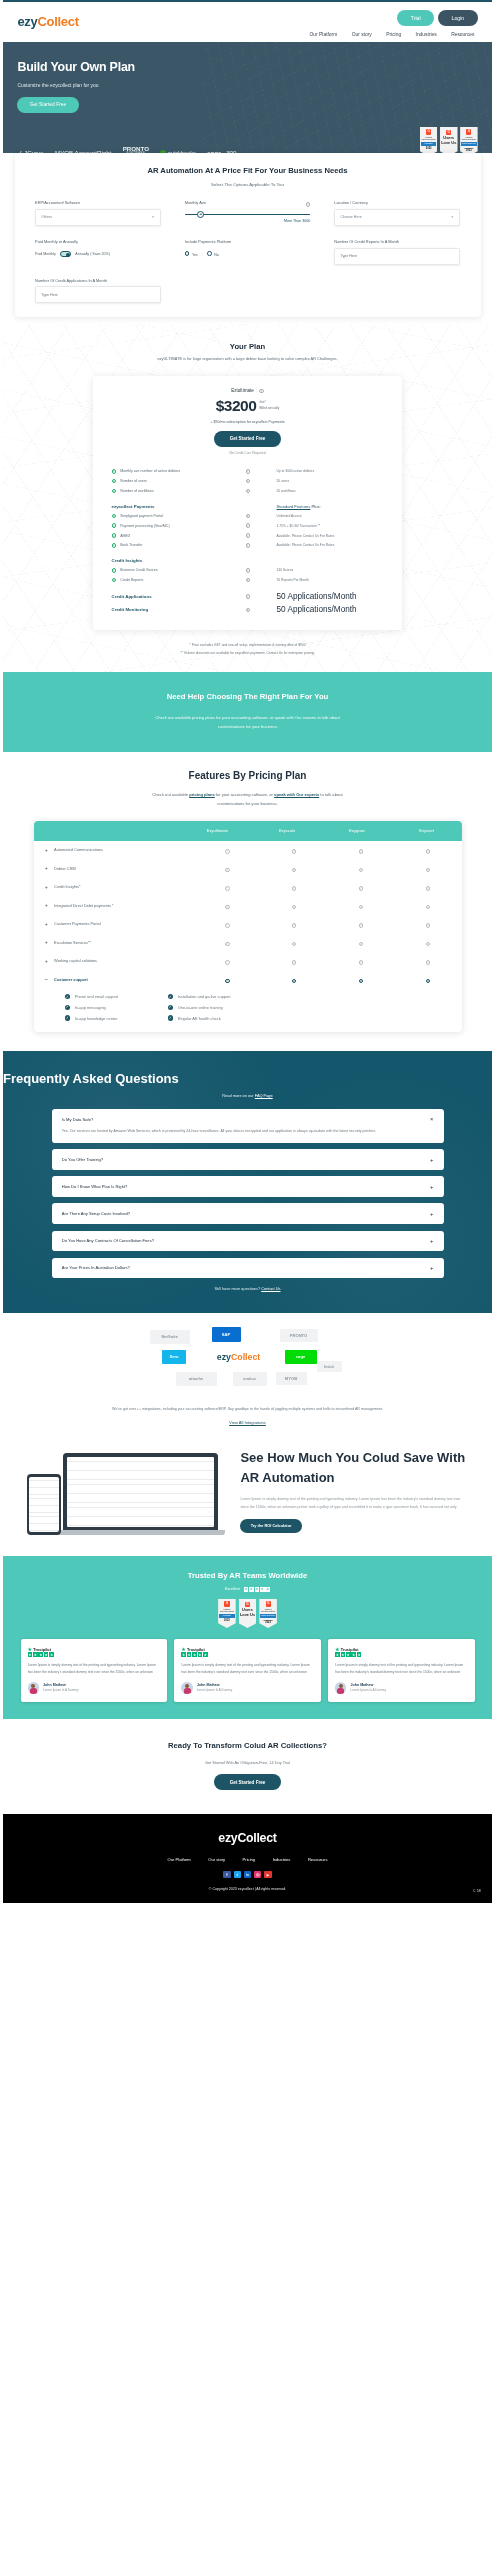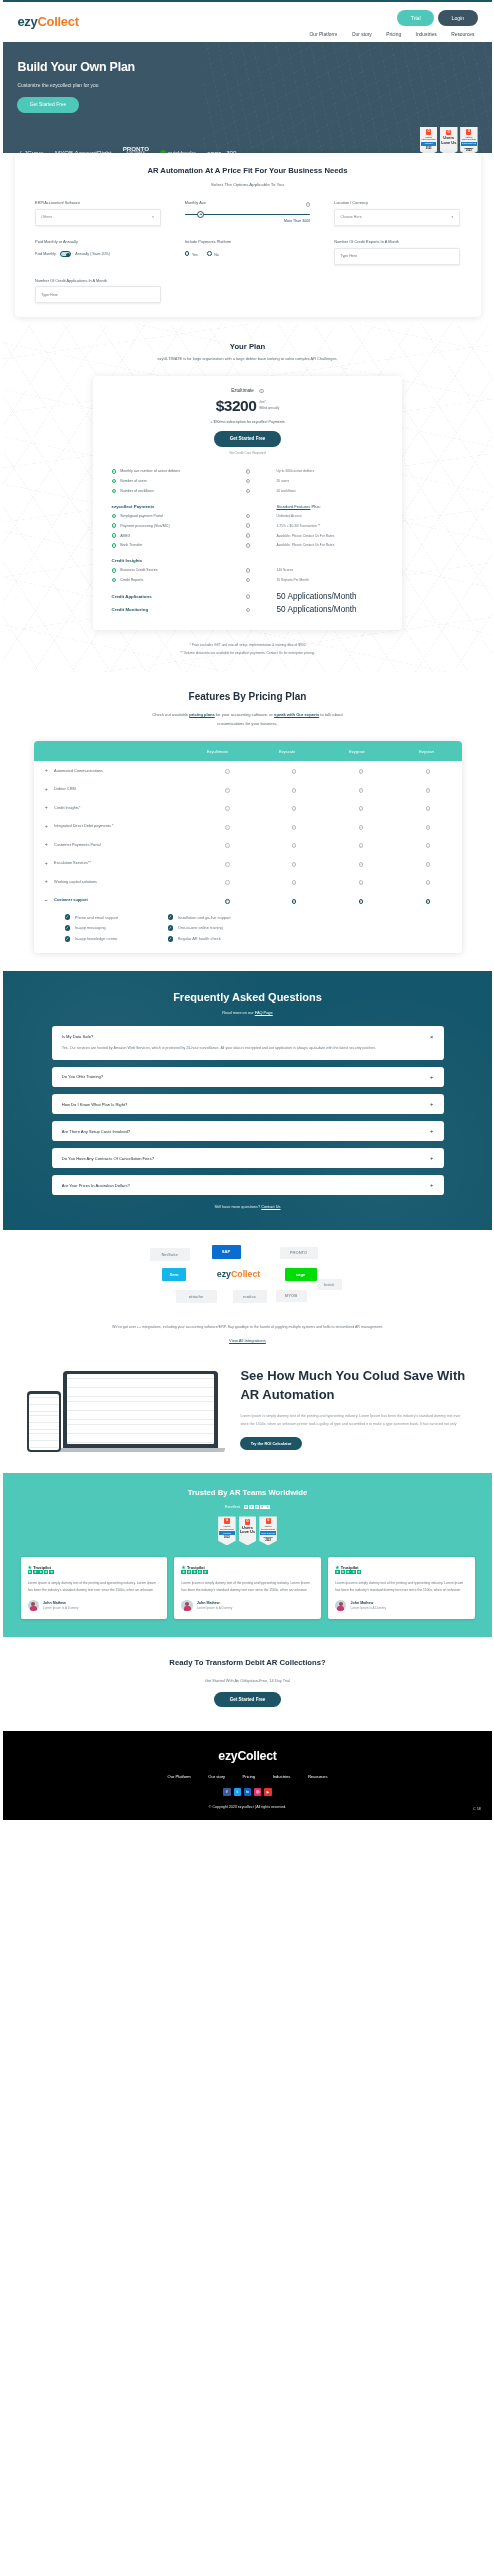--- a/index.html
+++ b/index.html
@@ -208,21 +208,21 @@
   
   .faq {
     background:#14566b; padding:19.6px 0 21.6px 0; position:relative; overflow:hidden;
   }
   .faq::before {
     content:""; position:absolute; inset:0;
     background:radial-gradient(circle at 22% 34%, rgba(255,255,255,.06), transparent 42%),
                radial-gradient(circle at 78% 72%, rgba(255,255,255,.05), transparent 40%);
   }
   .faq > * { position:relative; z-index:2; }
-  .faq h2 { text-align:center; color:#fff; font-size:11px; font-weight:bold; }
+  .faq h2 { text-align:left; color:#fff; font-size:13px; font-weight:bold; }
   .faq .rm { text-align:center; color:#e4eef1; font-size:3.9px; margin-top:7.2px; }
   .faq .rm u { color:#fff; }
   .faq-list { width:392px; margin:11.3px auto 0 auto; }
   .faq-item {
     background:#fff; border-radius:3.1px; margin-bottom:6.7px; padding:7.2px 10.3px;
   }
   .faq-q { display:flex; align-items:center; }
   .faq-q .qt { font-size:4.1px; color:#22313f; }
   .faq-q .sign { margin-left:auto; font-size:5.7px; color:#22313f; cursor:pointer; }
   .faq-a { font-size:3.6px; color:#6c7880; margin-top:5.7px; line-height:2.1; }
@@ -554,20 +554,27 @@
 
       </div>
     </div>
 
     <div class="footnotes">
       <div>* Price excludes GST and one-off setup, implementation &amp; training dfee of $900</div>
       <div>** Volume discounts are available for ezycollect payments. Contact Us for enterprise pricing.</div>
     </div>
   </section>
 
+  <section class="teal-strip">
+    <h2>Need Help Choosing The Right Plan For You</h2>
+    <p>
+      <span>Check out available pricing plans for yout accounting software. or speak with Our exoerts to talk about</span><br>
+      <span>customisations for your business</span>
+    </p>
+  </section>
 
   <section class="fbp">
     <h2>Features By Pricing Plan</h2>
     <p class="lead">
       <span>Check out available </span><a href="#">pricing plans</a><span> for yout accounting software. or </span><a href="#">speak with Our experts</a><span> to talk about</span><br>
       <span>customisations for your business.</span>
     </p>
 
     <div class="cmp-card">
       <div class="cmp-head">
@@ -873,21 +880,21 @@
           <span>
             <div class="nm">John Mathew</div>
             <div class="role">Lorem Ipsum Is A Dummy</div>
           </span>
         </div>
       </div>
     </div>
   </section>
 
   <section class="final">
-    <h2>Ready To Transform Debit AR Collections?</h2>
+    <h2>Ready To Transform Colud AR Collections?</h2>
     <p>Get Started With An Obligation-Free, 14 Day Trial</p>
     <button class="btn-dark" style="margin-top:9.3px">Get Started Free</button>
   </section>
 
   <footer>
     <div class="flogo"><span>ezy</span><span>Collect</span></div>
     <nav class="flinks">
       <a href="#">Our Platform</a>
       <a href="#">Our story</a>
       <a href="#">Pricing</a>

